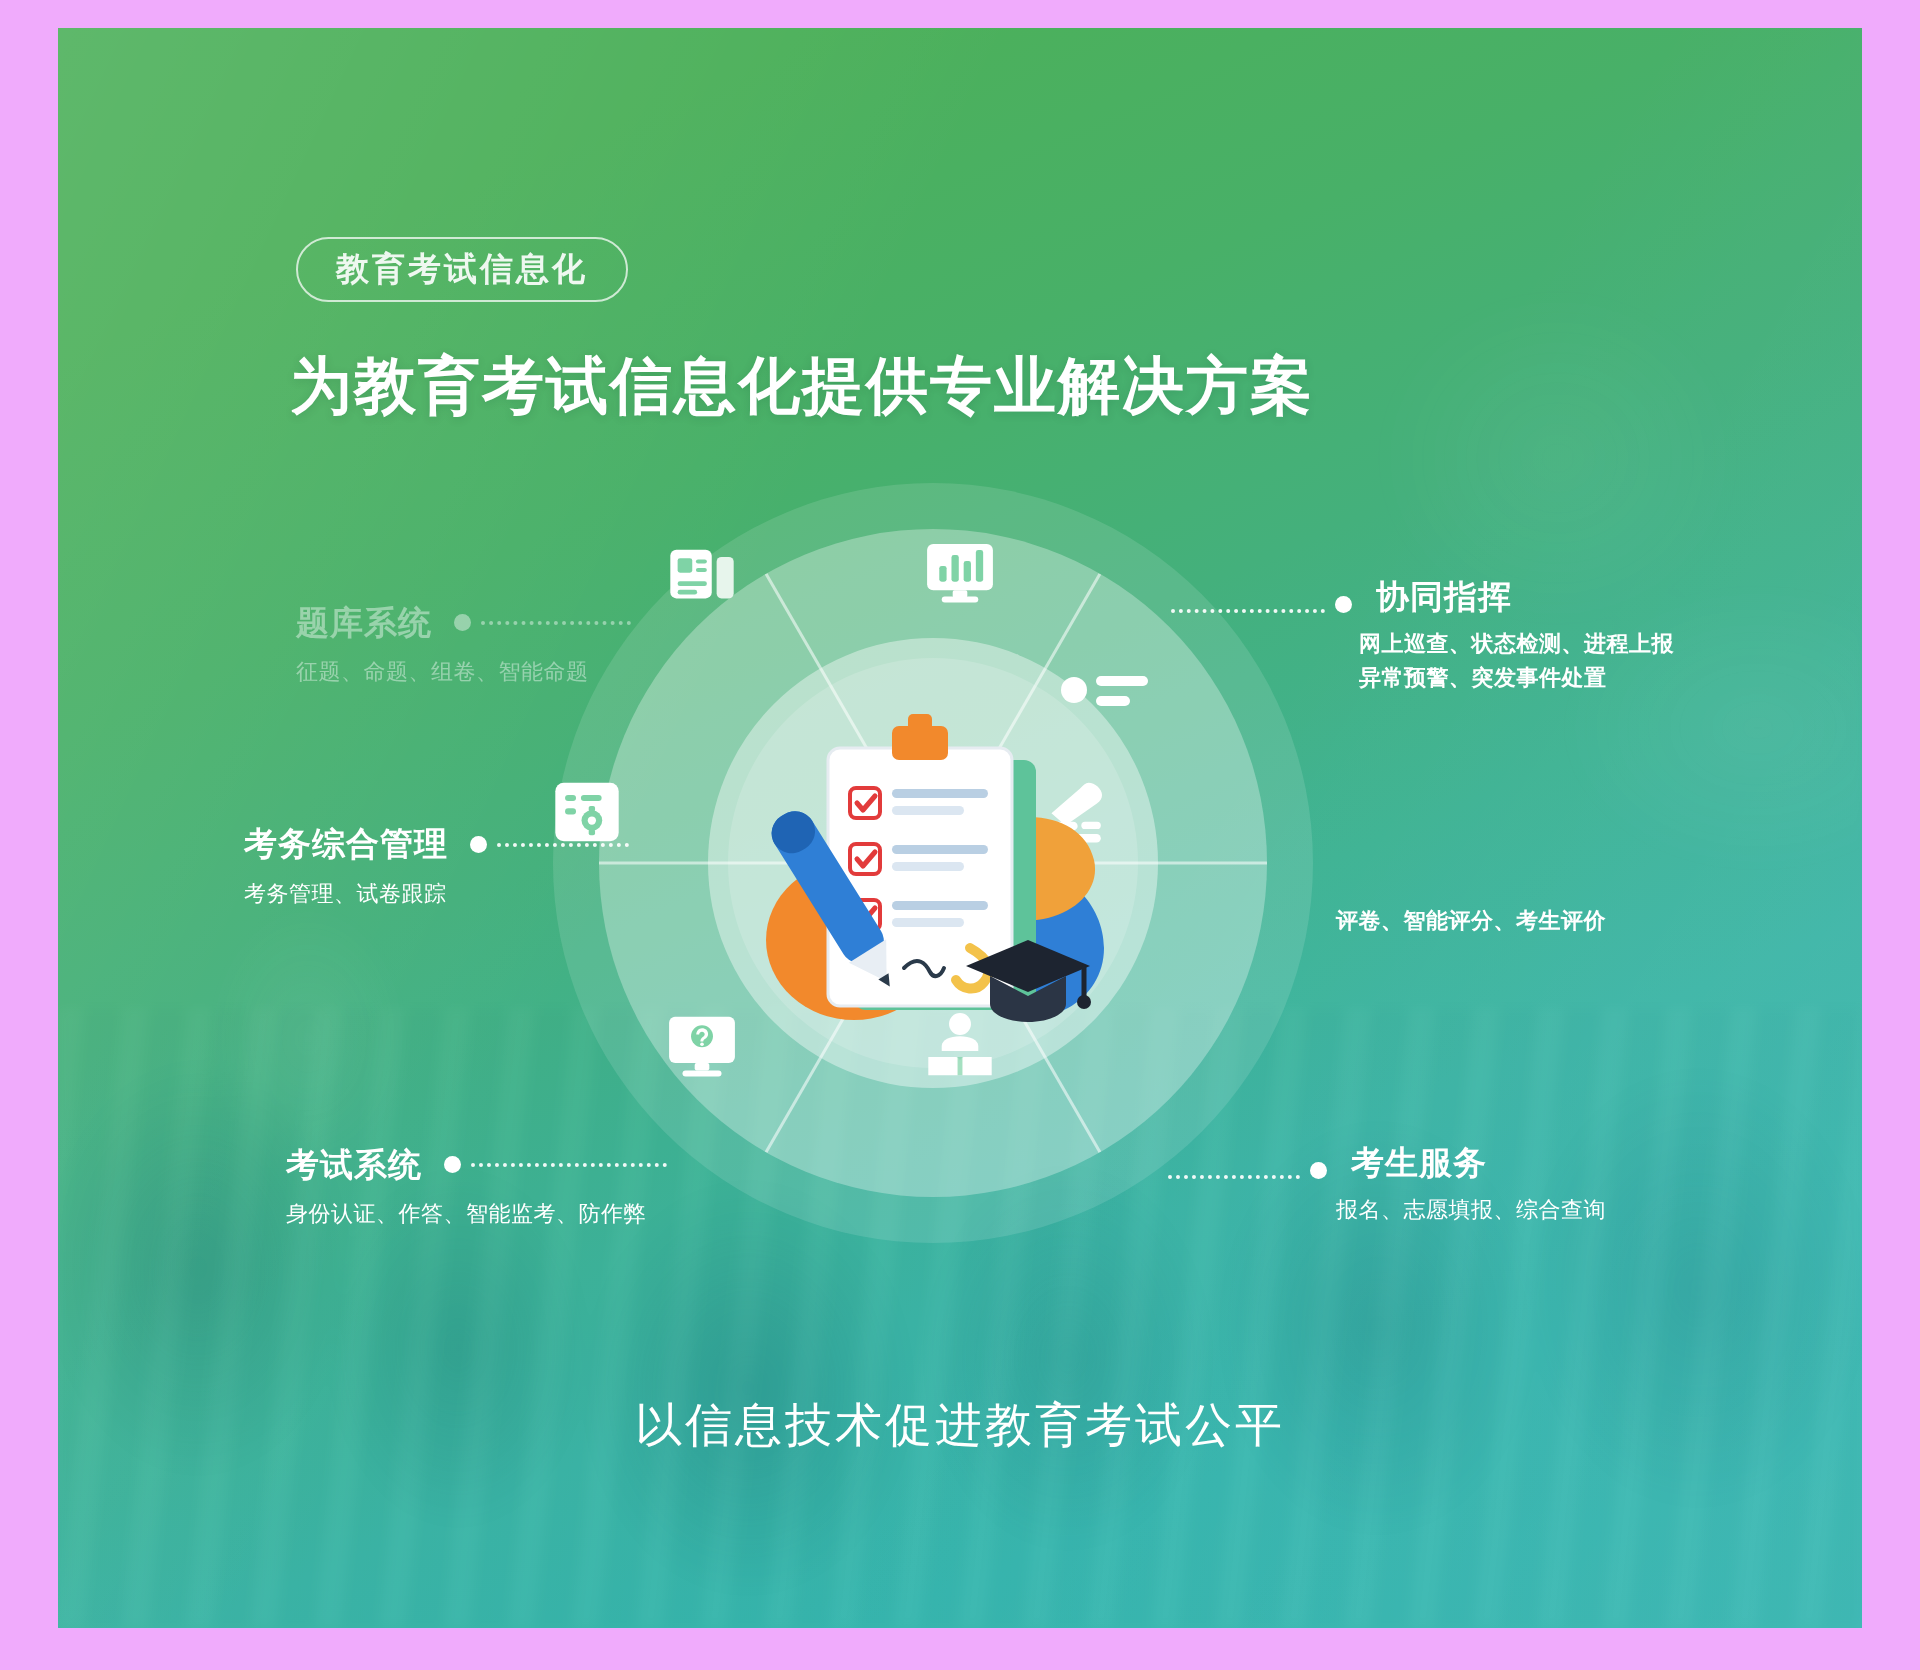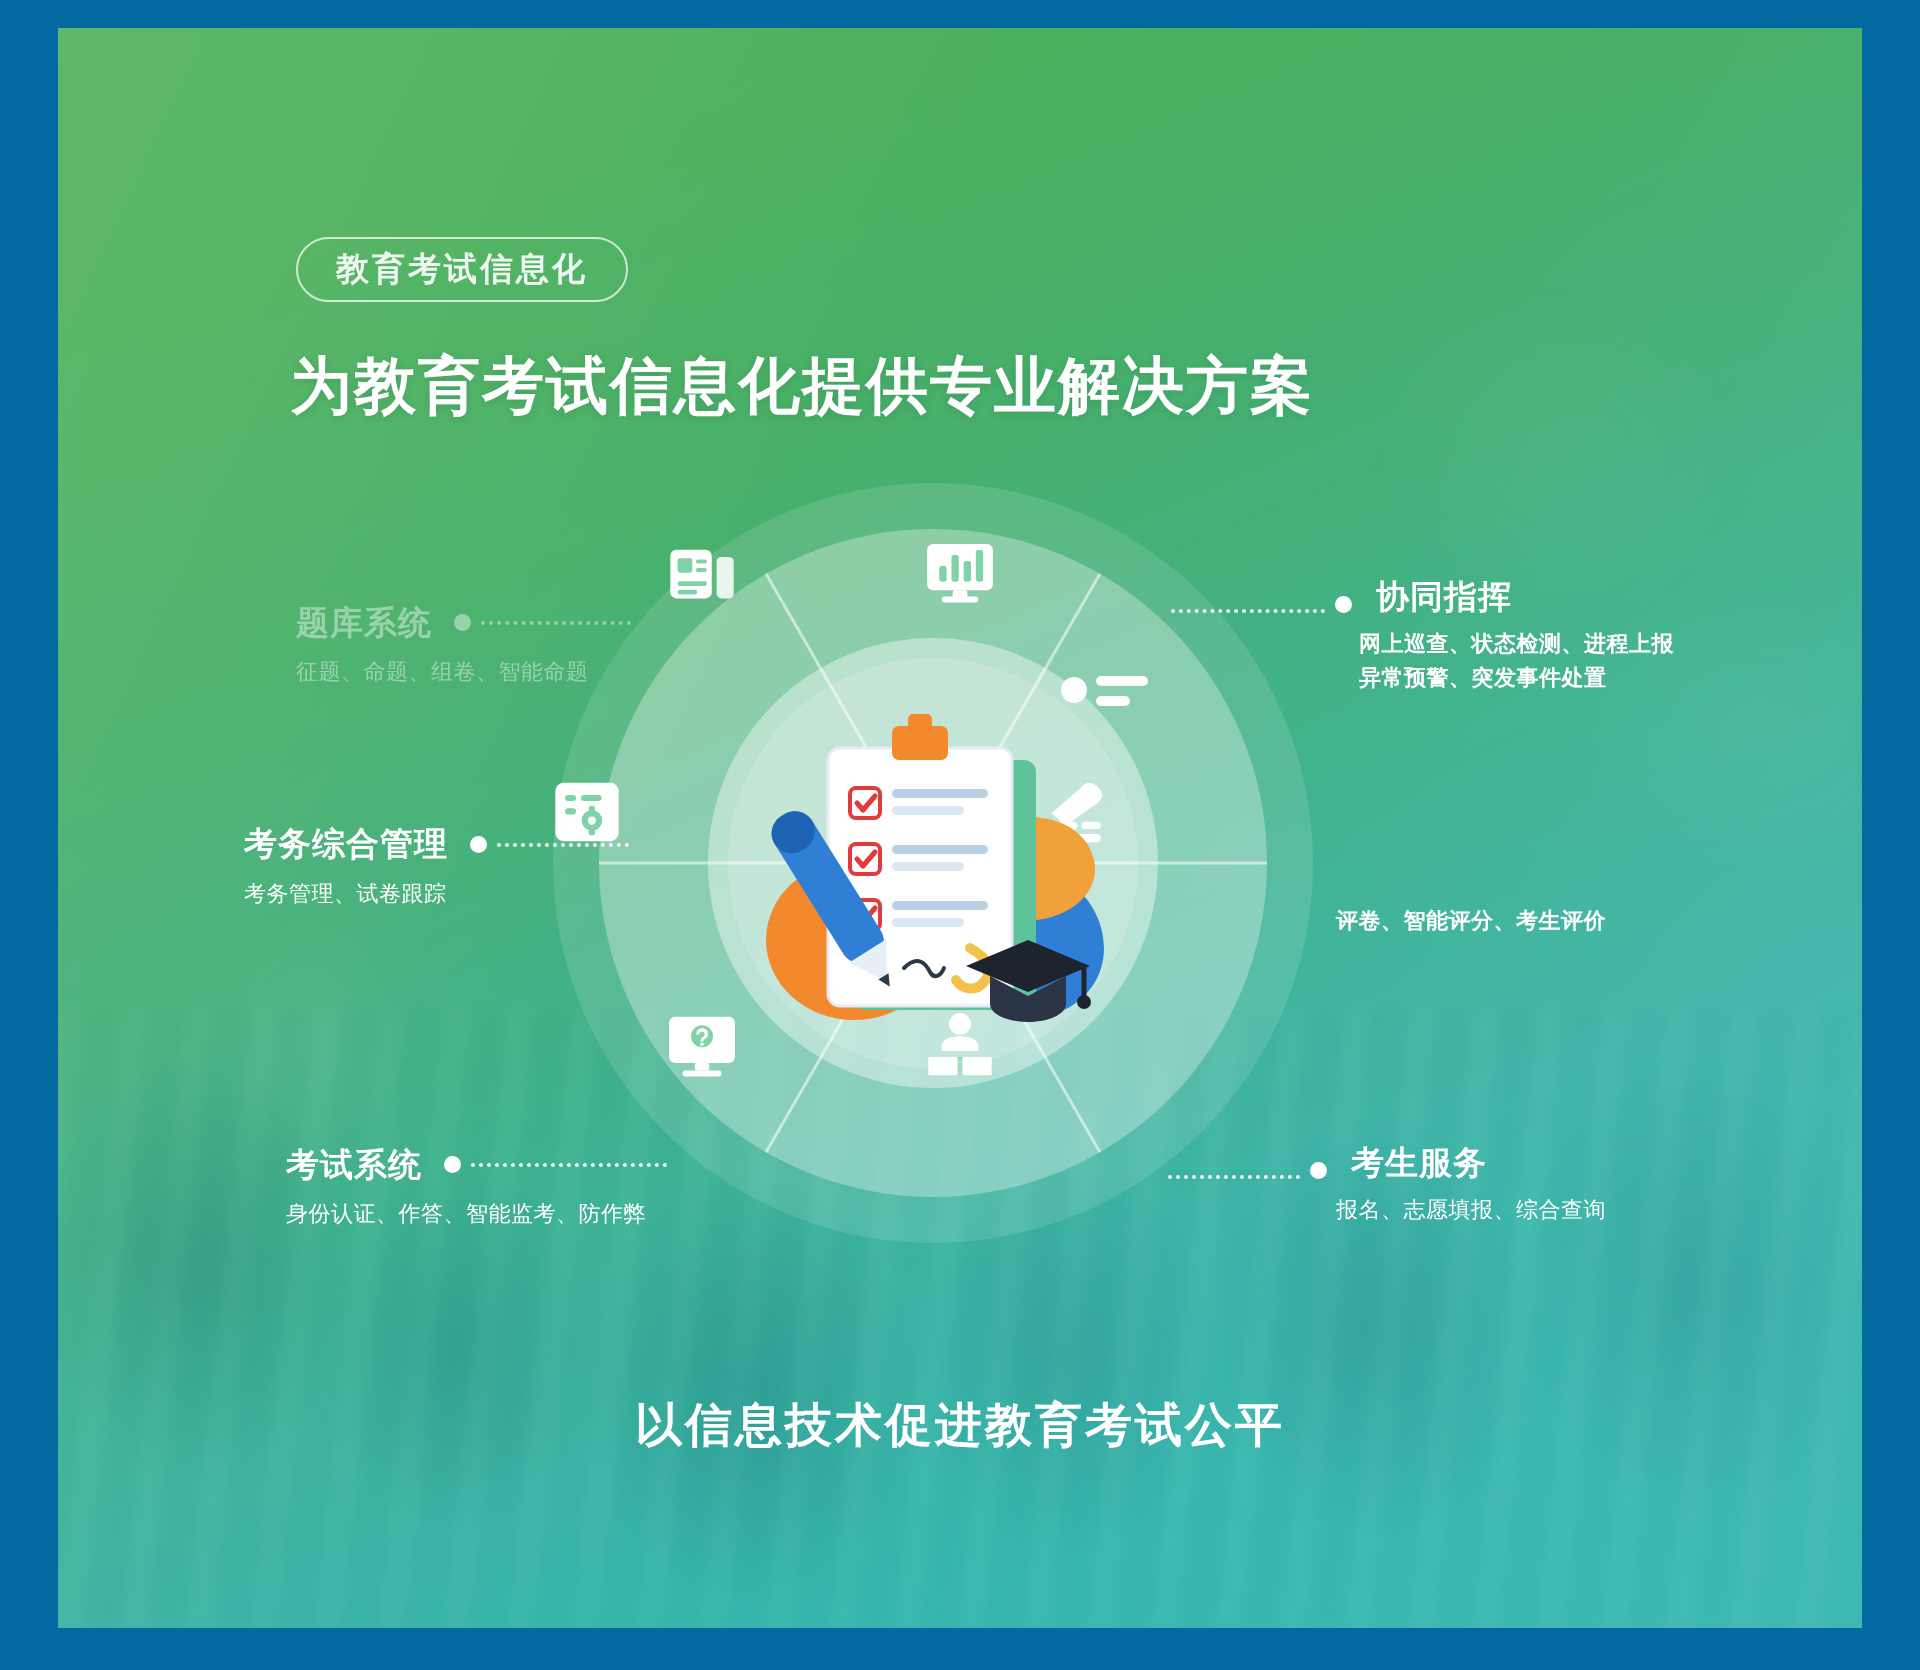--- a/index.html
+++ b/index.html
@@ -7,21 +7,21 @@
     width: 1920px; height: 1670px;
     background: #ffffff;
     font-family: "Liberation Sans", "DejaVu Sans", sans-serif;
     overflow: hidden;
   }
 
   
   #stage {
     position: relative;
     width: 1920px; height: 1670px;
-    background: #0369a1;
+    background: #f0abfc;
   }
   .banner {
     position: absolute;
     left: 58px; top: 28px;
     width: 1804px; height: 1600px;
     overflow: hidden;
     background: linear-gradient(157deg,
         #4cb05a 0%, #4cb05a 14%,
         #48b068 30%, #44b07c 44%,
         #3fb394 58%, #3cb5a6 70%,
@@ -180,21 +180,21 @@
   .callout.left .title { margin-right: 0; }
   #c-tiku .desc    { margin-top: 16px; }
   #c-kaowu .desc   { margin-top: 16px; }
   #c-kaoshi .desc  { margin-top: 16px; }
 
   
   .tagline {
     position: absolute; left: 0; right: 0; top: 1366px;
     text-align: center;
     color: #ffffff;
-    font-size: 47px; font-weight: bold; letter-spacing: 3px;
+    font-size: 47px; font-weight: normal; letter-spacing: 3px;
     white-space: nowrap;
   }
 </style>
 </head>
 <body>
 
 <div id="stage">
   <div class="banner">
 
     <div class="photo-layer"></div>

